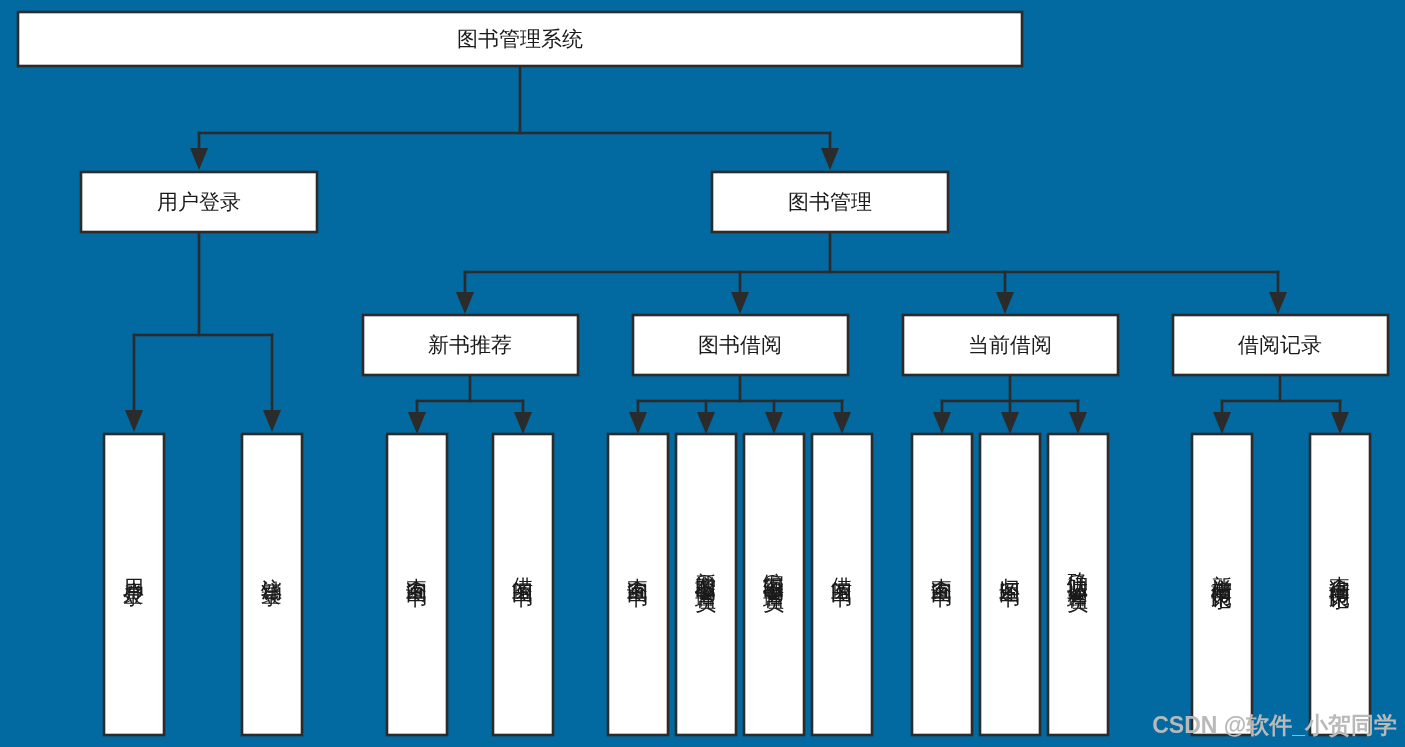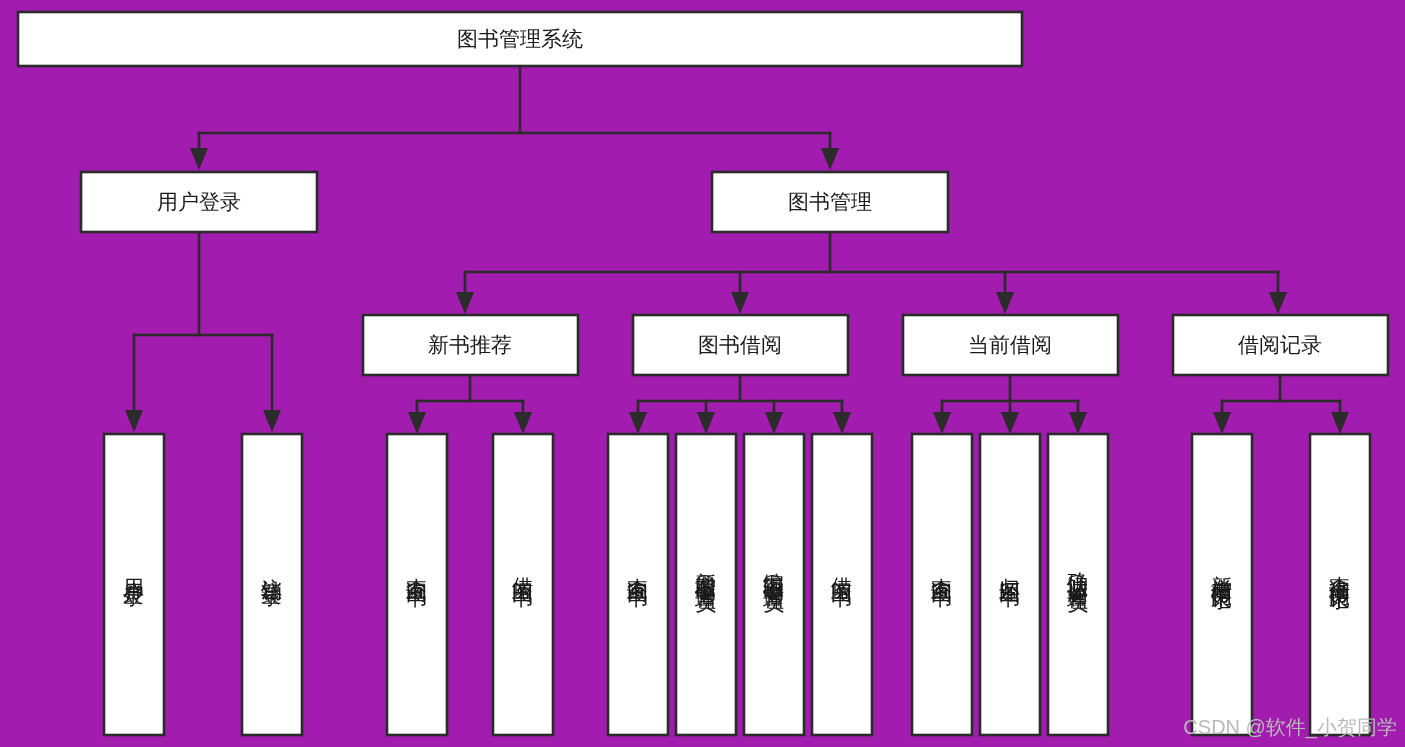--- a/index.html
+++ b/index.html
@@ -8,21 +8,21 @@
     padding: 0;
     background: #ffffff;
   }
   body {
     font-family: "Liberation Sans", "DejaVu Sans", sans-serif;
   }
   #diagram-root {
     position: relative;
     width: 1405px;
     height: 747px;
-    background: #a21caf;
+    background: #0369a1;
     overflow: hidden;
   }
   svg.canvas {
     position: absolute;
     left: 0;
     top: 0;
     width: 1405px;
     height: 747px;
   }
   .node-box {
@@ -55,25 +55,26 @@
     font-size: 21px;
     text-anchor: middle;
     dominant-baseline: middle;
     letter-spacing: 3px;
   }
   .watermark {
     position: absolute;
     right: 8px;
     bottom: 6px;
     font-family: "Liberation Sans", "DejaVu Sans", sans-serif;
-    font-size: 20px;
+    font-size: 23px;
     color: #b9b9b9;
     white-space: nowrap;
     pointer-events: none;
     user-select: none;
+    font-weight: bold;
   }
 </style>
 </head>
 <body>
 
 <div id="diagram-root">
 
   <svg class="canvas" viewBox="0 0 1405 747" xmlns="http://www.w3.org/2000/svg">
 
     <defs>

